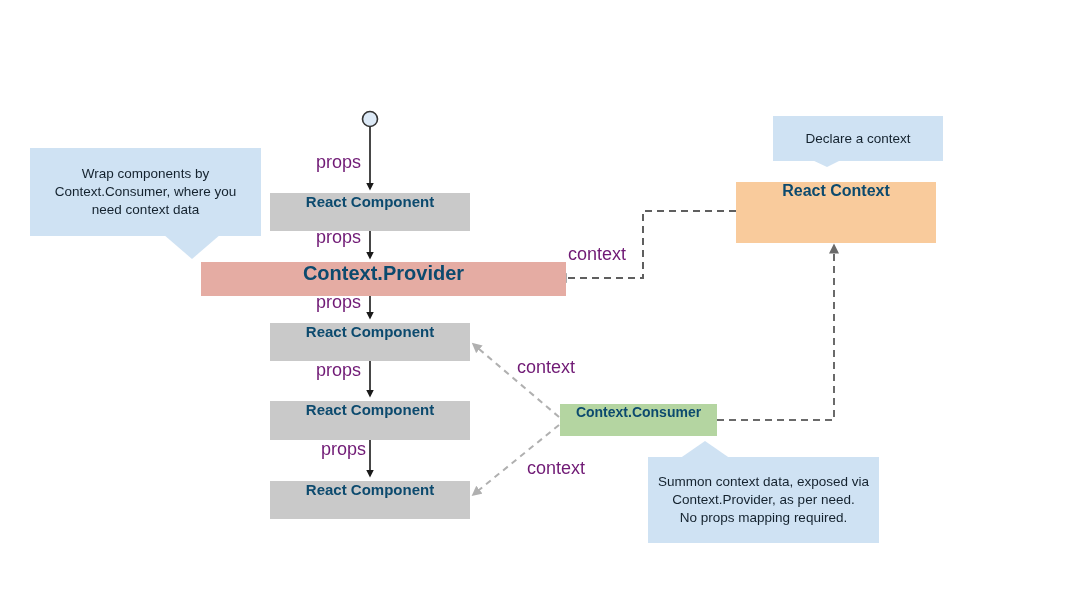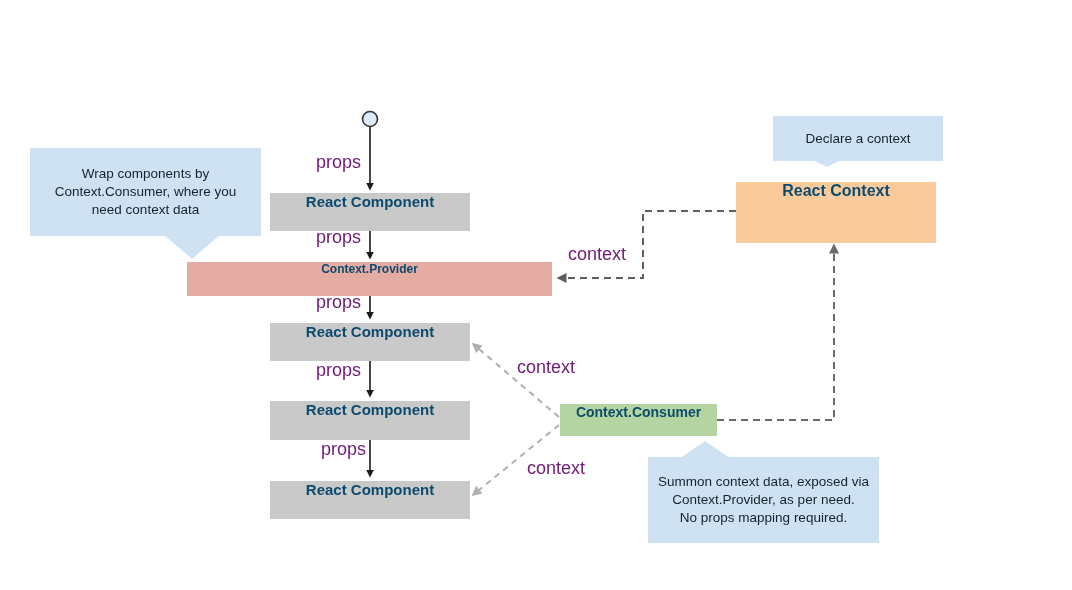--- a/index.html
+++ b/index.html
@@ -10,21 +10,21 @@
     font-family:"Liberation Sans", sans-serif;
     overflow:hidden;
   }
   .layer{position:absolute;left:0;top:0;z-index:1;}
   .box{
     position:absolute;z-index:2;
     display:flex;align-items:flex-start;justify-content:center;
     font-weight:bold;color:#0c4a6e;
   }
   .box-gray{background:var(--component_gray);font-size:15px;}
-  .box-pink{background:var(--provider_pink);font-size:12px;}
+  .box-pink{background:var(--provider_pink);font-size:20px;margin-left:14px;}
   .box-orange{background:var(--context_orange);font-size:16px;}
   .box-green{background:var(--consumer_green);font-size:14px;}
   .edge-label{
     position:absolute;z-index:2;
     font-size:18px;color:#701a75;white-space:nowrap;
   }
   .callout{
     position:absolute;z-index:2;
     background:var(--callout_blue);
     display:flex;align-items:center;justify-content:center;

